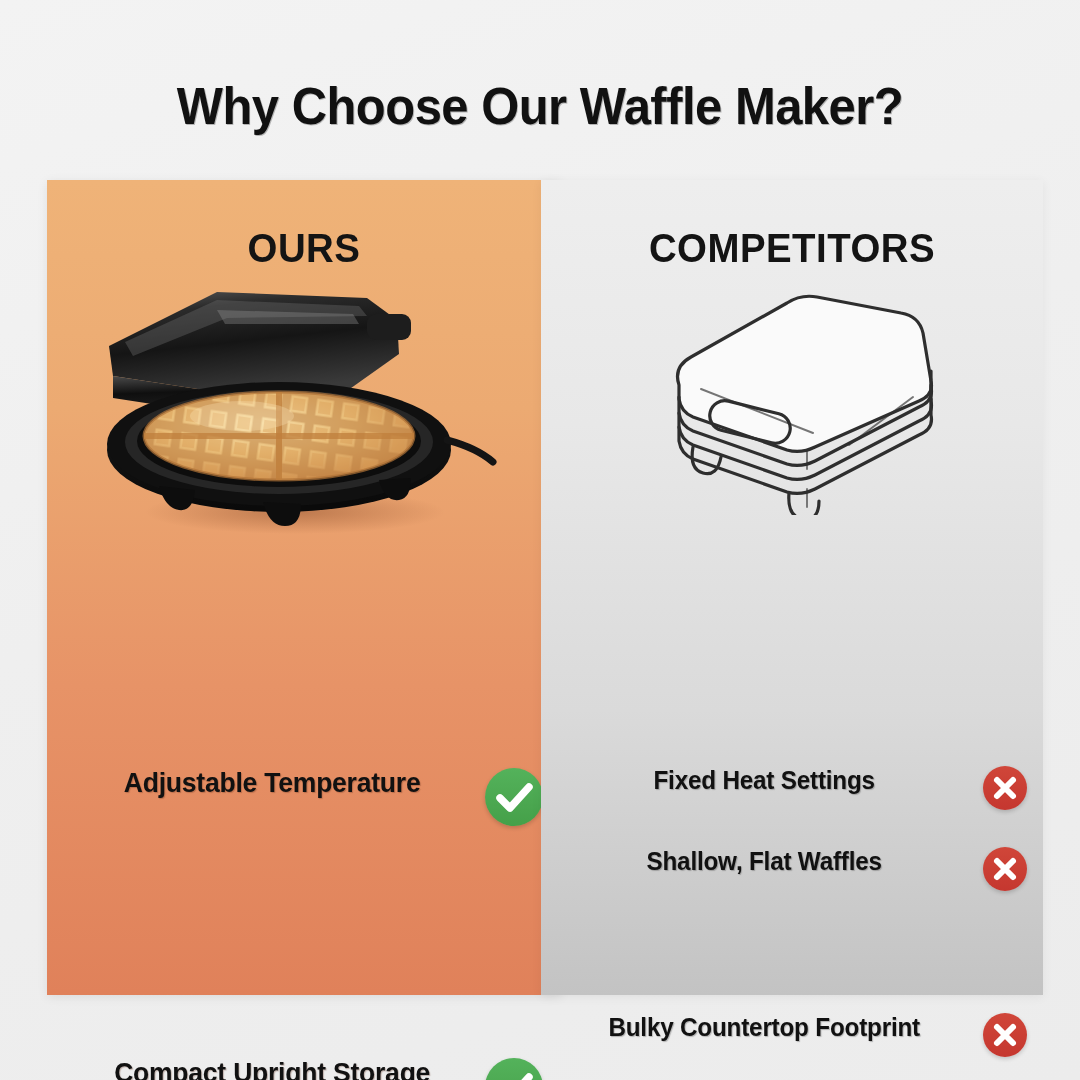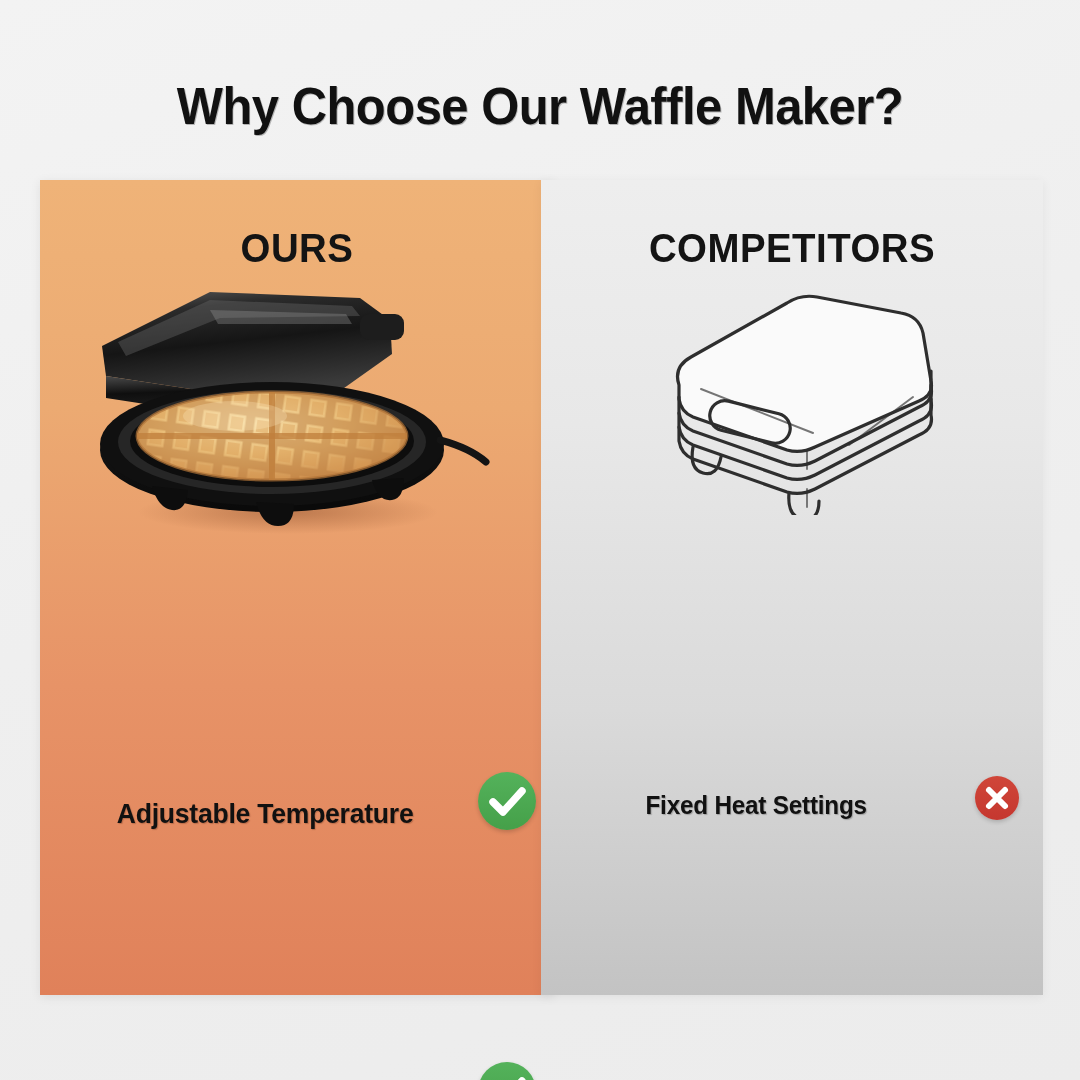--- a/index.html
+++ b/index.html
@@ -21,21 +21,21 @@
     letter-spacing:-0.5px;
     color:#111;
     font-family:"Liberation Sans","DejaVu Sans",sans-serif;
     transform:scaleX(0.94);
     text-shadow:1px 1px 0 rgba(0,0,0,0.25);
   }
 
   
   .panel{position:absolute;top:180px;height:815px;}
   .panel-ours{
-    left:40px;width:514px;
+    left:47px;width:514px;
     background:linear-gradient(180deg,#efb378 0%,#ecaa72 28%,#e79367 62%,#e0815a 100%);
     box-shadow:0 2px 10px rgba(0,0,0,0.08);
   }
   .panel-comp{
     left:541px;width:502px;
     background:linear-gradient(180deg,#eeeeee 0%,#e8e8e8 30%,#dadada 65%,#c3c3c3 100%);
     box-shadow:0 2px 10px rgba(0,0,0,0.06);
   }
   .panel-head{
     position:absolute;left:0;right:0;top:46px;
@@ -48,21 +48,21 @@
 
   
   .product{position:absolute;left:20px;top:100px;width:465px;height:265px;}
   .prod-svg{position:absolute;left:0;top:0;}
 
   
   .linedraw{position:absolute;left:60px;top:105px;width:380px;height:230px;}
 
   
   .rows{position:absolute;left:0;right:0;top:0;bottom:0;}
-  .row{position:absolute;display:flex;align-items:flex-end;}
+  .row{position:absolute;display:flex;align-items:flex-start;}
 
   .row-ours{left:26px;width:470px;height:62px;}
   .row-ours .label{
     flex:1;text-align:center;
     font-size:27px;font-weight:700;color:#111;
     font-family:"Liberation Sans","DejaVu Sans",sans-serif;
     letter-spacing:-0.2px;
     text-shadow:1px 1px 1px rgba(90,40,20,0.30);
     padding-right:14px;
     transform:scaleX(0.98);
@@ -70,21 +70,21 @@
   }
   .check{
     width:58px;height:58px;border-radius:50%;
     background:#4caf50;
     background:linear-gradient(180deg,#54b25b 0%,#45a049 100%);
     flex:0 0 58px;position:relative;
     box-shadow:0 2px 4px rgba(0,0,0,0.18);
   }
   .check svg{position:absolute;left:0;top:0;}
 
-  .row-comp{left:8px;width:470px;height:54px;}
+  .row-comp{left:16px;width:470px;height:54px;}
   .row-comp .label{
     flex:1;text-align:center;
     font-size:25px;font-weight:700;color:#111;
     font-family:"Liberation Sans","DejaVu Sans",sans-serif;
     letter-spacing:-0.2px;
     text-shadow:1px 1px 1px rgba(70,70,70,0.35);
     padding-right:12px;
     transform:scaleX(0.97);
     white-space:nowrap;
   }
@@ -227,16 +227,32 @@
 
     <div class="rows">
       <div class="row row-comp" style="top:586px">
         <div class="label">Fixed Heat Settings</div>
         <div class="cross">
           <svg width="44" height="44" viewBox="0 0 44 44">
               <path d="M14 14 L30 30 M30 14 L14 30" stroke="#ffffff" stroke-width="6" stroke-linecap="round"></path>
             </svg>
         </div>
       </div>
+      <div class="row row-comp" style="top:667px">
+        <div class="label">Shallow, Flat Waffles</div>
+        <div class="cross">
+          <svg width="44" height="44" viewBox="0 0 44 44">
+              <path d="M14 14 L30 30 M30 14 L14 30" stroke="#ffffff" stroke-width="6" stroke-linecap="round"></path>
+            </svg>
+        </div>
+      </div>
+      <div class="row row-comp" style="top:833px">
+        <div class="label">Bulky Countertop Footprint</div>
+        <div class="cross">
+          <svg width="44" height="44" viewBox="0 0 44 44">
+              <path d="M14 14 L30 30 M30 14 L14 30" stroke="#ffffff" stroke-width="6" stroke-linecap="round"></path>
+            </svg>
+        </div>
+      </div>
     </div>
   </div>
 
 </div>
 
 </body></html>

